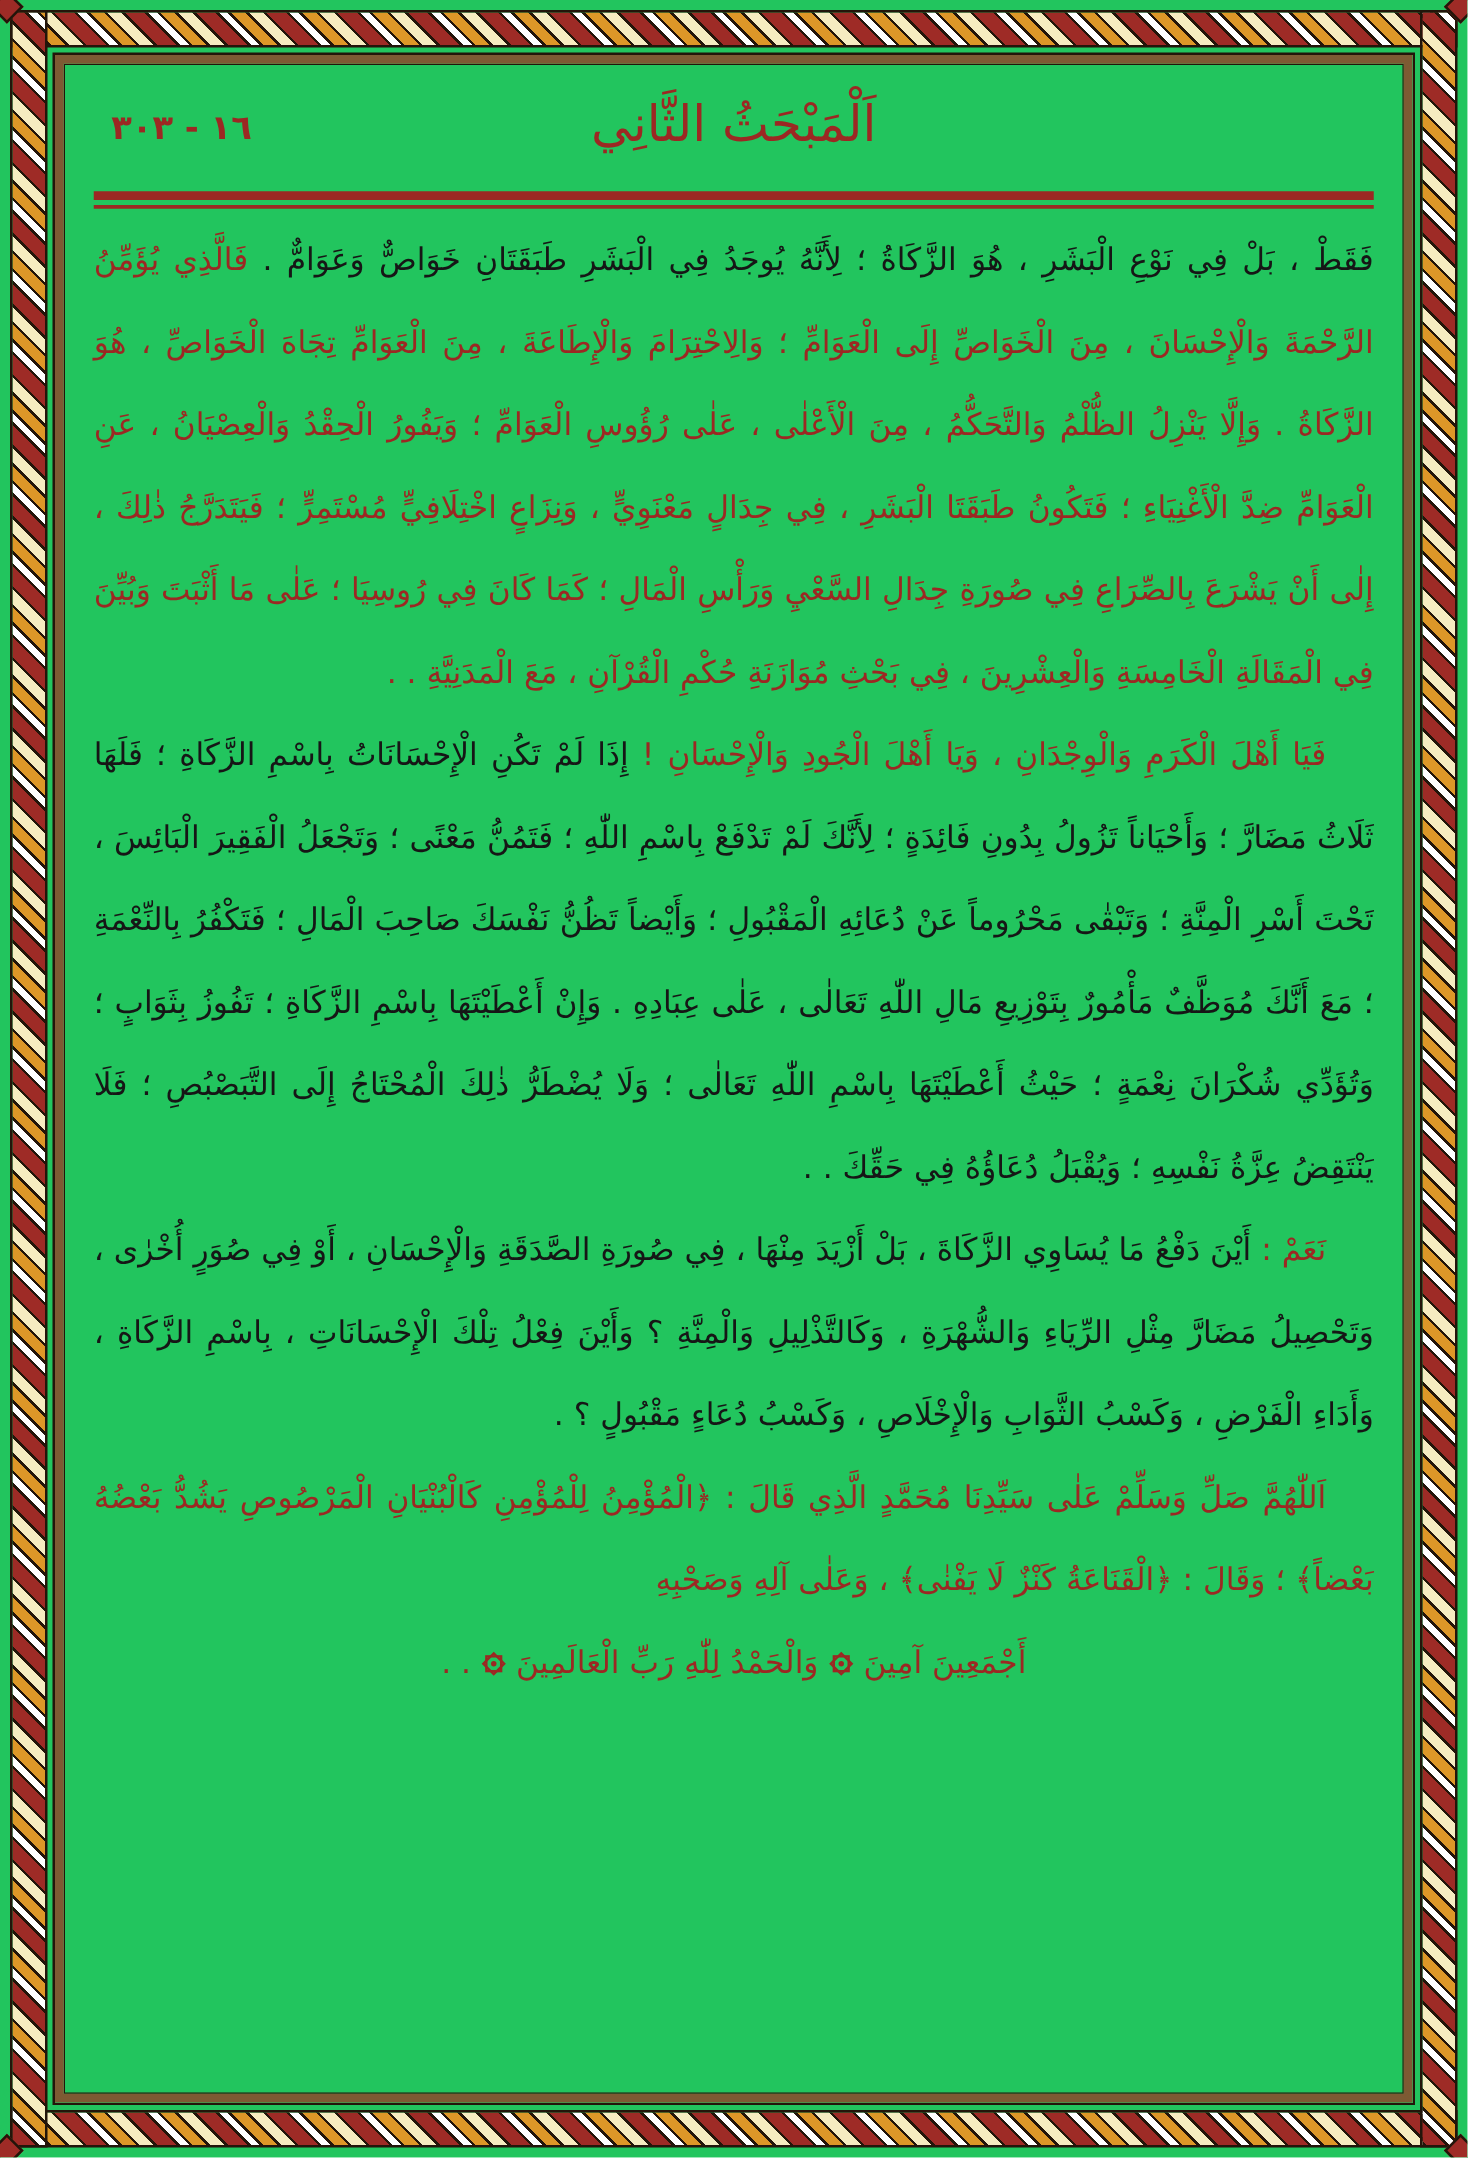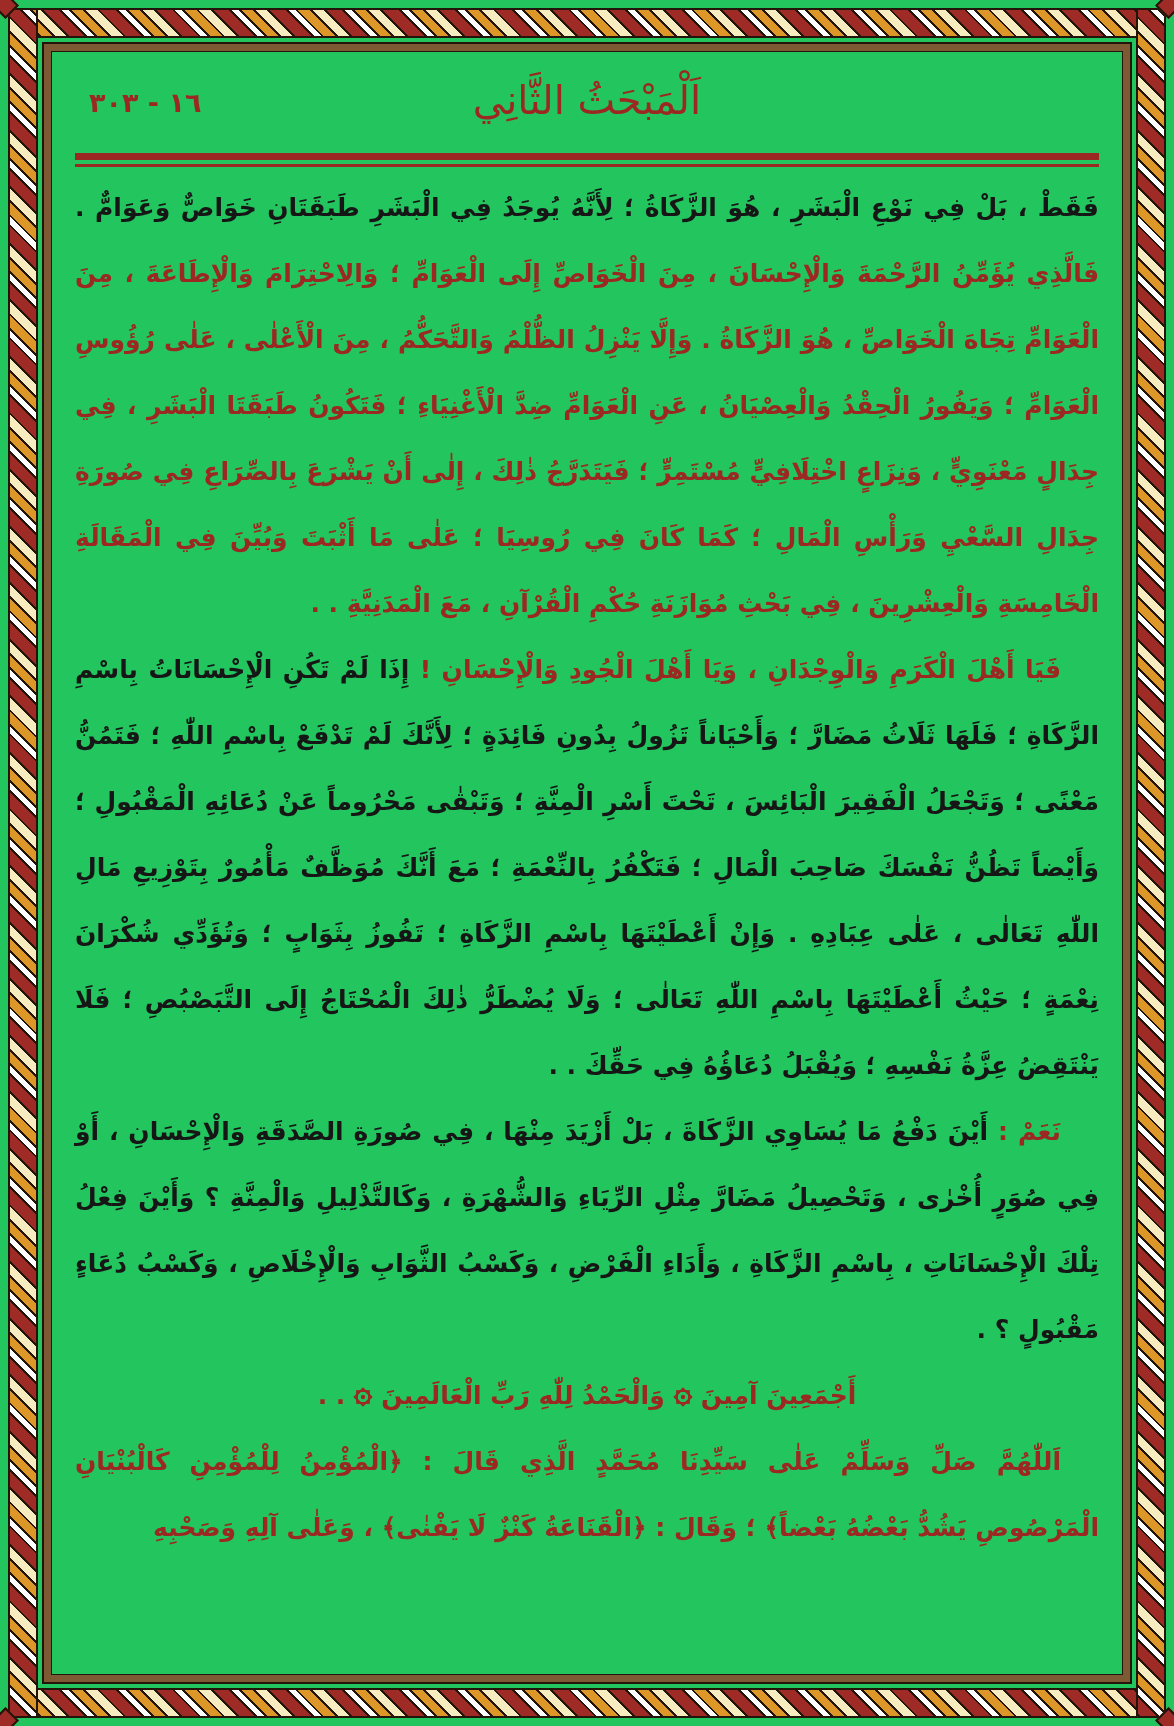--- a/index.html
+++ b/index.html
@@ -46,21 +46,21 @@
     color:var(--red); font-weight:bold; font-size:27px; direction:rtl;
   }
   .page-title{
     text-align:center; padding-top:16px;
     color:var(--red); font-weight:normal; font-size:40px;
   }
   .header-rule{
     margin-top:16px; height:4px;
     border-top:7px solid var(--red); border-bottom:3px solid var(--red);
   }
-  .body-text{ margin-top:8px; font-size:25px; font-weight:bold; line-height:66px; color:var(--black);}
+  .body-text{ margin-top:8px; font-size:25px; font-weight:normal; line-height:66px; color:var(--black);}
   .para{ margin:0; text-align:justify; }
   .para.indent{ text-indent:38px; }
   .red{color:var(--red);} .blk{color:var(--black);} .blue{color:var(--blue);}
   .verse-line{
     text-align:center; line-height:84px; font-size:26px; white-space:nowrap;
   }
   .ornate{
     color:var(--red); font-size:50px; vertical-align:middle;
     line-height:0; position:relative; top:-4px; padding:0 4px;
   }
@@ -92,27 +92,27 @@
 
     <div class="body-text">
 
       <p class="para"><span class="blk">فَقَطْ ، بَلْ فِي نَوْعِ الْبَشَرِ ، هُوَ الزَّكَاةُ ؛ لِأَنَّهُ يُوجَدُ فِي الْبَشَرِ طَبَقَتَانِ خَوَاصٌّ وَعَوَامٌّ . </span><span class="red">فَالَّذِي يُؤَمِّنُ الرَّحْمَةَ وَالْإِحْسَانَ ، مِنَ الْخَوَاصِّ إِلَى الْعَوَامِّ ؛ وَالِاحْتِرَامَ وَالْإِطَاعَةَ ، مِنَ الْعَوَامِّ تِجَاهَ الْخَوَاصِّ ، هُوَ الزَّكَاةُ . وَإِلَّا يَنْزِلُ الظُّلْمُ وَالتَّحَكُّمُ ، مِنَ الْأَعْلٰى ، عَلٰى رُؤُوسِ الْعَوَامِّ ؛ وَيَفُورُ الْحِقْدُ وَالْعِصْيَانُ ، عَنِ الْعَوَامِّ ضِدَّ الْأَغْنِيَاءِ ؛ فَتَكُونُ طَبَقَتَا الْبَشَرِ ، فِي جِدَالٍ مَعْنَوِيٍّ ، وَنِزَاعٍ اخْتِلَافِيٍّ مُسْتَمِرٍّ ؛ فَيَتَدَرَّجُ ذٰلِكَ ، إِلٰى أَنْ يَشْرَعَ بِالصِّرَاعِ فِي صُورَةِ جِدَالِ السَّعْيِ وَرَأْسِ الْمَالِ ؛ كَمَا كَانَ فِي رُوسِيَا ؛ عَلٰى مَا أَثْبَتَ وَبُيِّنَ فِي الْمَقَالَةِ الْخَامِسَةِ وَالْعِشْرِينَ ، فِي بَحْثِ مُوَازَنَةِ حُكْمِ الْقُرْآنِ ، مَعَ الْمَدَنِيَّةِ . .</span></p>
 
       <p class="para indent"><span class="red">فَيَا أَهْلَ الْكَرَمِ وَالْوِجْدَانِ ، وَيَا أَهْلَ الْجُودِ وَالْإِحْسَانِ !</span><span class="blk"> إِذَا لَمْ تَكُنِ الْإِحْسَانَاتُ بِاسْمِ الزَّكَاةِ ؛ فَلَهَا ثَلَاثُ مَضَارَّ ؛ وَأَحْيَاناً تَزُولُ بِدُونِ فَائِدَةٍ ؛ لِأَنَّكَ لَمْ تَدْفَعْ بِاسْمِ اللّٰهِ ؛ فَتَمُنُّ مَعْنًى ؛ وَتَجْعَلُ الْفَقِيرَ الْبَائِسَ ، تَحْتَ أَسْرِ الْمِنَّةِ ؛ وَتَبْقٰى مَحْرُوماً عَنْ دُعَائِهِ الْمَقْبُولِ ؛ وَأَيْضاً تَظُنُّ نَفْسَكَ صَاحِبَ الْمَالِ ؛ فَتَكْفُرُ بِالنِّعْمَةِ ؛ مَعَ أَنَّكَ مُوَظَّفٌ مَأْمُورٌ بِتَوْزِيعِ مَالِ اللّٰهِ تَعَالٰى ، عَلٰى عِبَادِهِ . وَإِنْ أَعْطَيْتَهَا بِاسْمِ الزَّكَاةِ ؛ تَفُوزُ بِثَوَابٍ ؛ وَتُؤَدِّي شُكْرَانَ نِعْمَةٍ ؛ حَيْثُ أَعْطَيْتَهَا بِاسْمِ اللّٰهِ تَعَالٰى ؛ وَلَا يُضْطَرُّ ذٰلِكَ الْمُحْتَاجُ إِلَى التَّبَصْبُصِ ؛ فَلَا يَنْتَقِضُ عِزَّةُ نَفْسِهِ ؛ وَيُقْبَلُ دُعَاؤُهُ فِي حَقِّكَ . .</span></p>
 
       <p class="para indent"><span class="red">نَعَمْ :</span><span class="blk"> أَيْنَ دَفْعُ مَا يُسَاوِي الزَّكَاةَ ، بَلْ أَزْيَدَ مِنْهَا ، فِي صُورَةِ الصَّدَقَةِ وَالْإِحْسَانِ ، أَوْ فِي صُوَرٍ أُخْرٰى ، وَتَحْصِيلُ مَضَارَّ مِثْلِ الرِّيَاءِ وَالشُّهْرَةِ ، وَكَالتَّذْلِيلِ وَالْمِنَّةِ ؟ وَأَيْنَ فِعْلُ تِلْكَ الْإِحْسَانَاتِ ، بِاسْمِ الزَّكَاةِ ، وَأَدَاءِ الْفَرْضِ ، وَكَسْبُ الثَّوَابِ وَالْإِخْلَاصِ ، وَكَسْبُ دُعَاءٍ مَقْبُولٍ ؟ .</span></p>
 
 
+      <p class="para indent"><span class="red">اَللّٰهُمَّ صَلِّ وَسَلِّمْ عَلٰى سَيِّدِنَا مُحَمَّدٍ الَّذِي قَالَ : ﴿الْمُؤْمِنُ لِلْمُؤْمِنِ كَالْبُنْيَانِ الْمَرْصُوصِ يَشُدُّ بَعْضُهُ بَعْضاً﴾ ؛ وَقَالَ : ﴿الْقَنَاعَةُ كَنْزٌ لَا يَفْنٰى﴾ ، وَعَلٰى آلِهِ وَصَحْبِهِ</span></p>
+
       <p class="para closing-line"><span class="red">أَجْمَعِينَ آمِينَ</span><span class="rosette"><svg width="22" height="22" viewBox="0 0 26 26">
               <rect x="6" y="6" width="14" height="14" fill="none" stroke="#9c2823" stroke-width="2.2"></rect>
               <rect x="6" y="6" width="14" height="14" fill="none" stroke="#9c2823" stroke-width="2.2" transform="rotate(45 13 13)"></rect>
               <circle cx="13" cy="13" r="2.6" fill="#9c2823"></circle>
             </svg></span><span class="red">وَالْحَمْدُ لِلّٰهِ رَبِّ الْعَالَمِينَ</span><span class="rosette"><svg width="22" height="22" viewBox="0 0 26 26">
               <rect x="6" y="6" width="14" height="14" fill="none" stroke="#9c2823" stroke-width="2.2"></rect>
               <rect x="6" y="6" width="14" height="14" fill="none" stroke="#9c2823" stroke-width="2.2" transform="rotate(45 13 13)"></rect>
               <circle cx="13" cy="13" r="2.6" fill="#9c2823"></circle>
             </svg></span><span class="red">. .</span></p>
 
-      <p class="para indent"><span class="red">اَللّٰهُمَّ صَلِّ وَسَلِّمْ عَلٰى سَيِّدِنَا مُحَمَّدٍ الَّذِي قَالَ : ﴿الْمُؤْمِنُ لِلْمُؤْمِنِ كَالْبُنْيَانِ الْمَرْصُوصِ يَشُدُّ بَعْضُهُ بَعْضاً﴾ ؛ وَقَالَ : ﴿الْقَنَاعَةُ كَنْزٌ لَا يَفْنٰى﴾ ، وَعَلٰى آلِهِ وَصَحْبِهِ</span></p>
-
     </div>
   </div>
 </div>
 
 </body></html>

